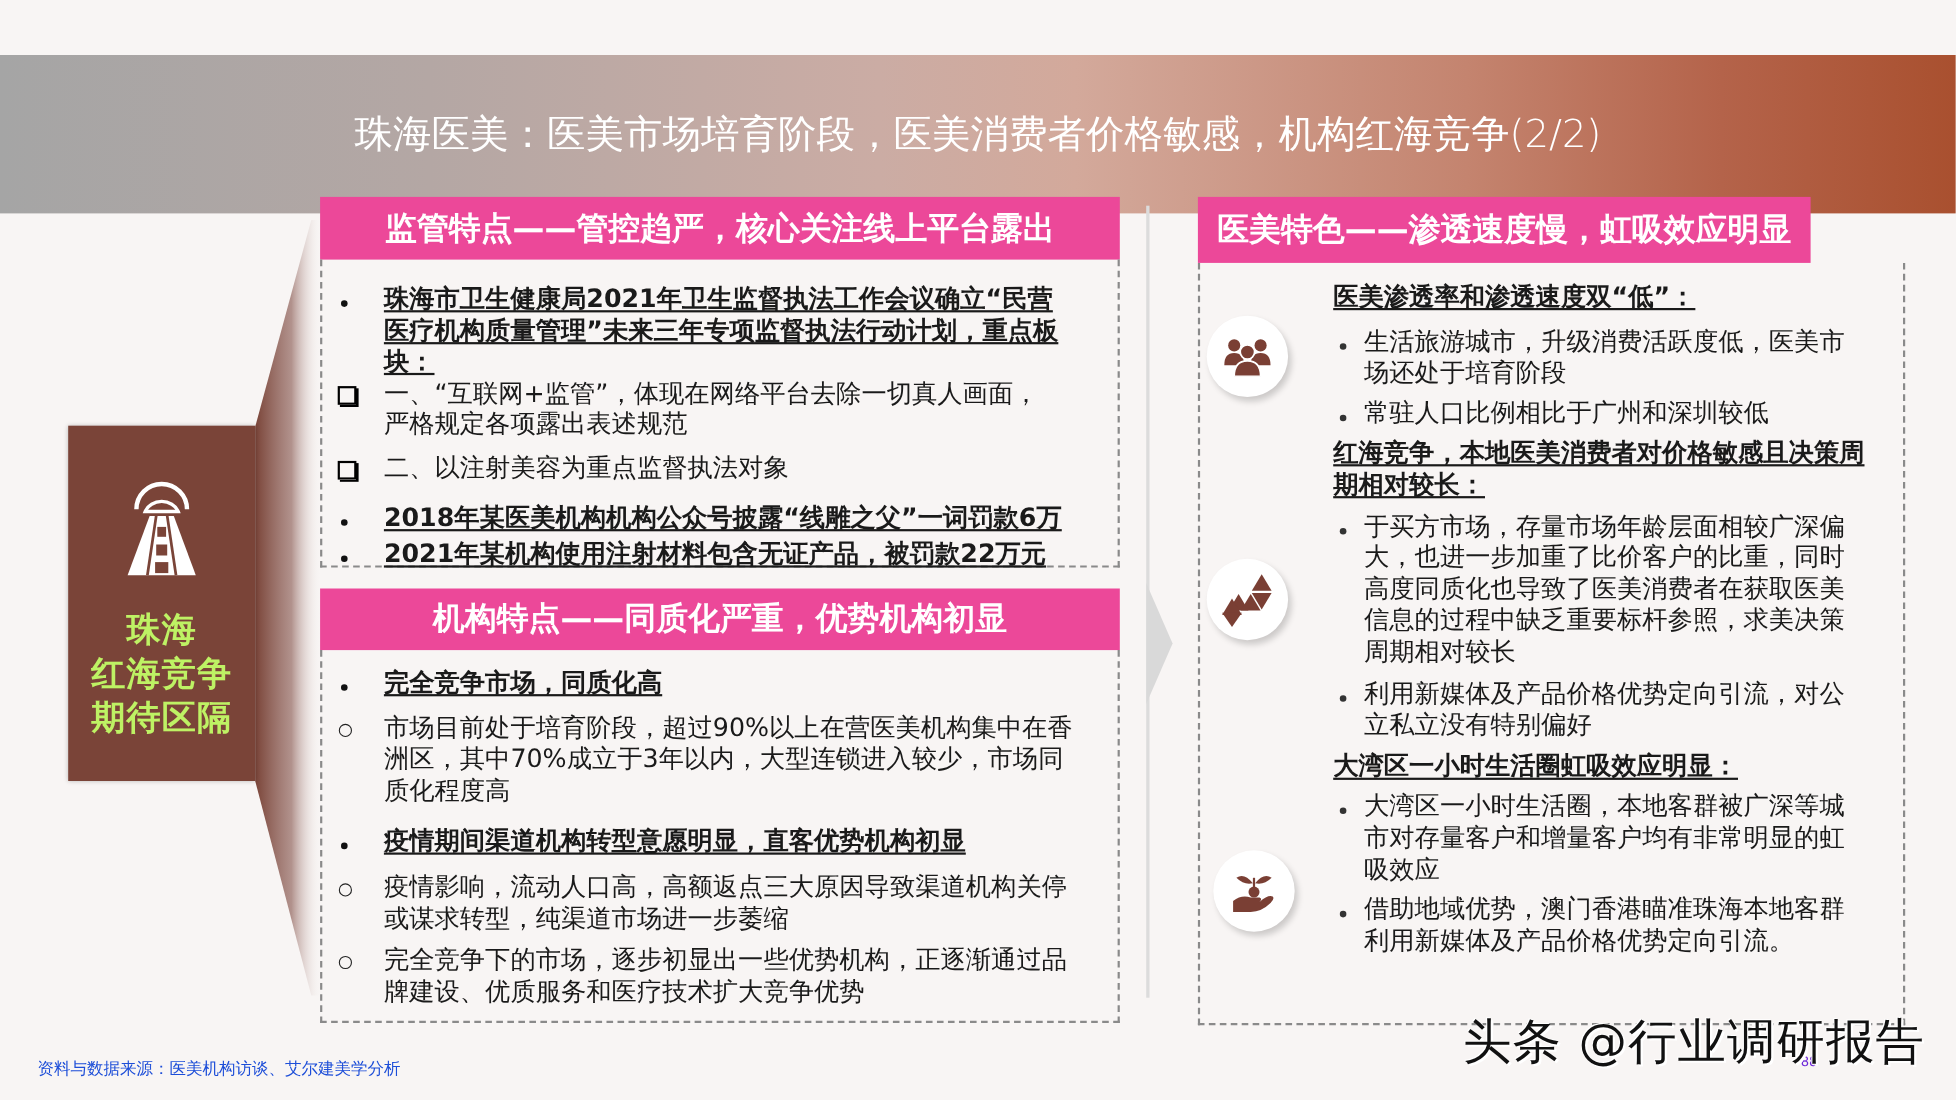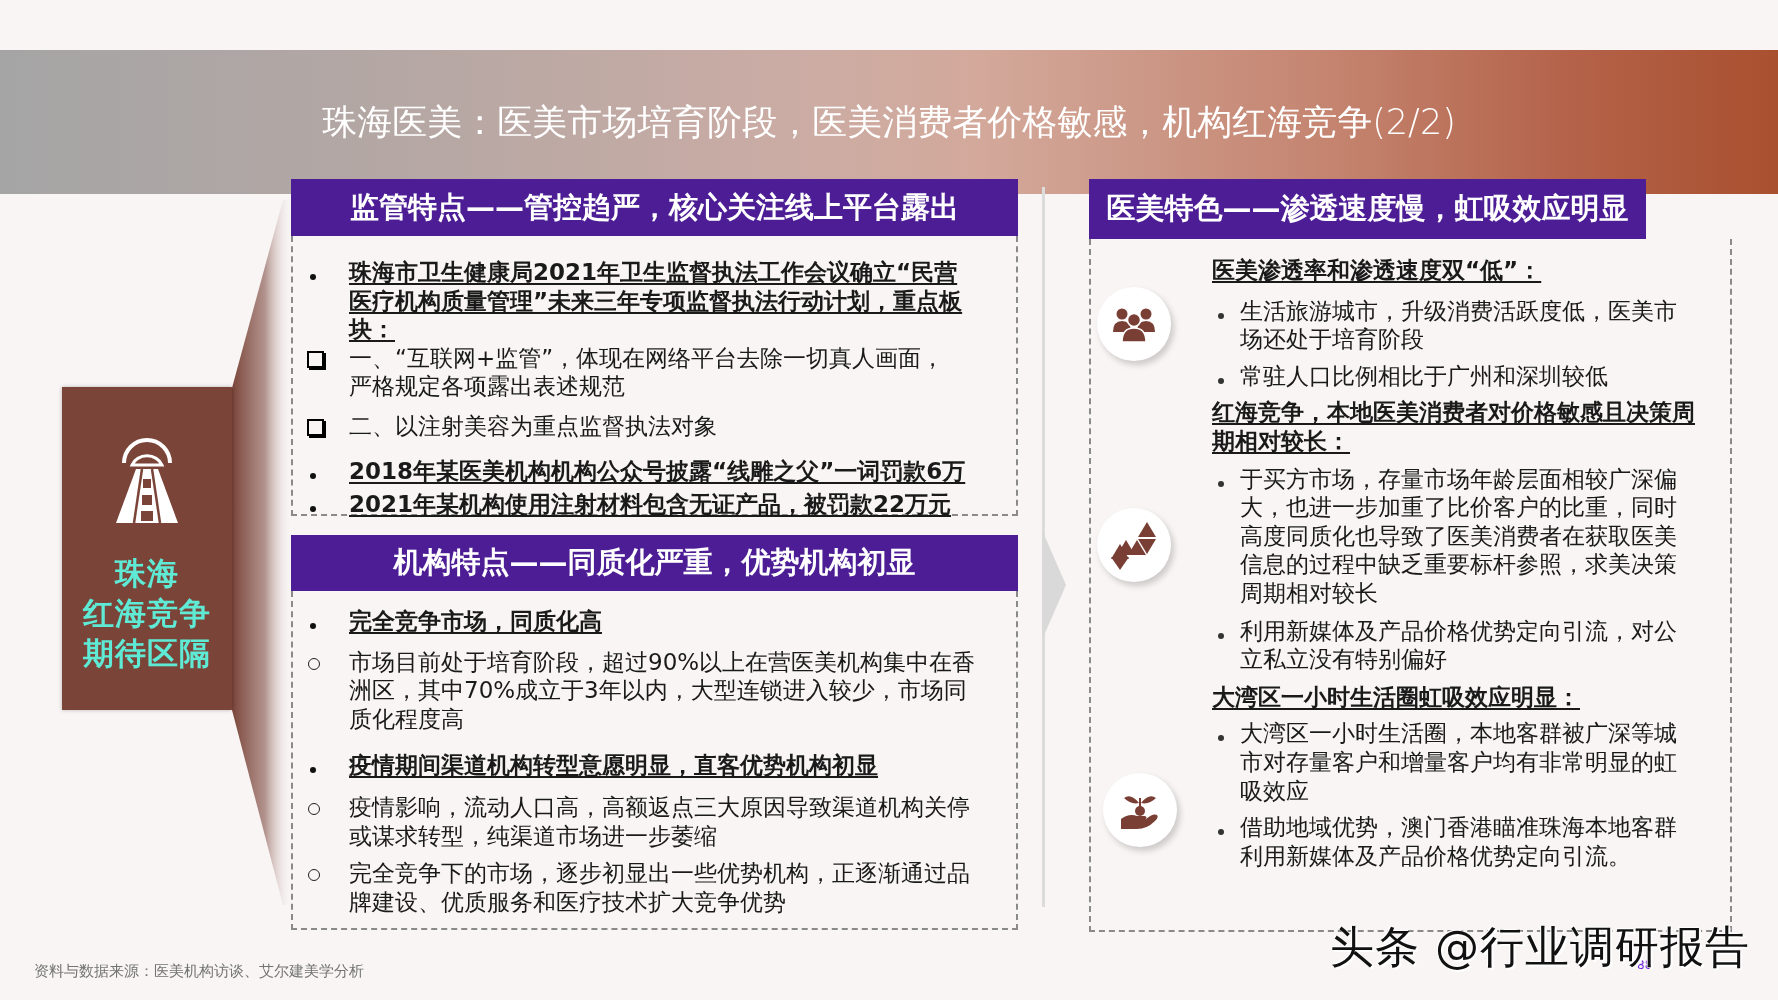--- a/index.html
+++ b/index.html
@@ -20,26 +20,26 @@
     margin-left:0px;
   }
   .side-box {
     left:62px; top:387px; width:170px; height:323px;
     background:#7a4438;
     box-shadow:0 0 4px rgba(0,0,0,0.25);
     display:flex; flex-direction:column; align-items:center;
   }
   .side-icon { margin-top:48px; width:70px; height:90px; }
   .side-text {
-    margin-top:28px; color:#5eead4; font-weight:bold; font-size:31px;
+    margin-top:28px; color:#bef264; font-weight:bold; font-size:31px;
     line-height:40px; text-align:center; letter-spacing:1px;
   }
   .connector { left:0; top:0; width:300px; height:1000px; pointer-events:none; }
   .panel-header {
-    background:#4c1d95; color:#fff; font-weight:bold; font-size:29px;
+    background:#ec4899; color:#fff; font-weight:bold; font-size:29px;
     display:flex; align-items:center; justify-content:center;
   }
   .dash-box {
     border:2px dashed #8a8a8a; border-top:none; box-sizing:border-box;
   }
   .line { font-size:23px; line-height:28.6px; white-space:nowrap; }
   .item { position:relative; padding-left:56px; }
   .item .mark {
     position:absolute; left:12px; top:0; width:30px; text-align:left;
   }
@@ -57,21 +57,21 @@
     margin-top:11px; margin-left:5px;
   }
   .icon-circle {
     width:74px; height:74px; border-radius:50%; background:#ffffff;
     box-shadow:3px 4px 6px rgba(0,0,0,0.18);
     display:flex; align-items:center; justify-content:center;
   }
   .r-item { position:relative; padding-left:28px; }
   .r-item .mark { position:absolute; left:6px; top:0; }
   .r-dot { display:inline-block; width:6px; height:6px; background:#333; border-radius:50%; margin-top:12px; }
-  .footer-source { left:34px; top:962px; font-size:15px; color:#737373;text-align:center; }
+  .footer-source { left:34px; top:962px; font-size:15px; color:#1d4ed8;text-align:center; }
   .watermark {
     left:1330px; top:918px; font-size:44px; color:#111;
     text-shadow:2px 2px 0 #fff, -1px -1px 0 #fff; letter-spacing:1px;
   }
   .page-num { left:1637px; top:958px; font-size:12px; color:#6d28d9; }
 </style>
 </head>
 <body>
 
 <div class="abs header-band">

